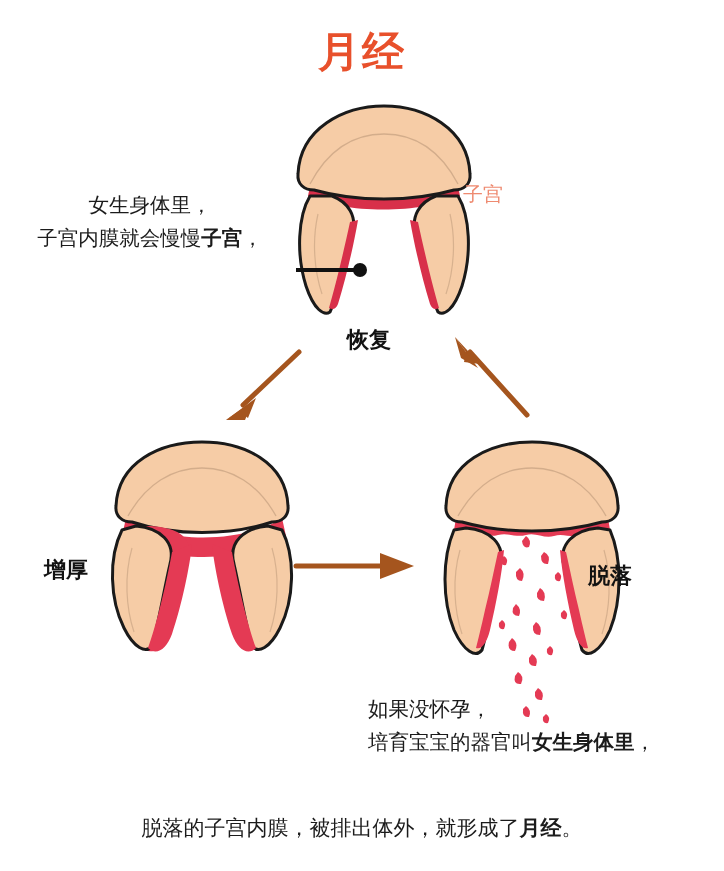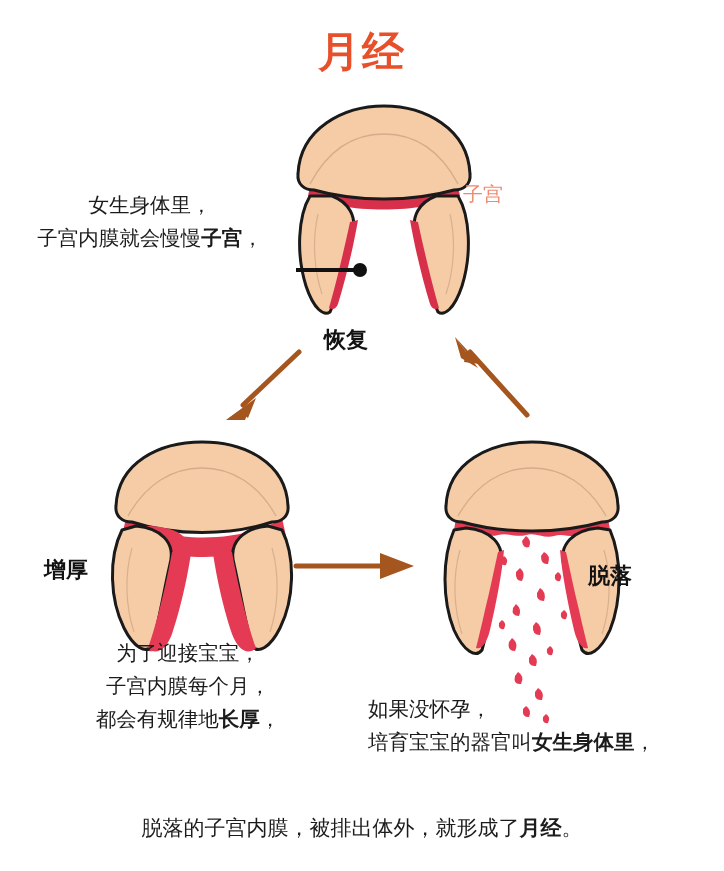--- a/index.html
+++ b/index.html
@@ -32,21 +32,21 @@
   #bottom-caption{
     left:0px;top:812px;width:724px;text-align:center;
     font-size:21px;line-height:1.5;
   }
 
   
   .stage-label{
     position:absolute;font-size:22px;font-weight:bold;color:#121212;
     white-space:nowrap;
   }
-  #label-recover{left:324px;top:325px;}
+  #label-recover{left:347px;top:325px;}
   #label-thicken{left:44px;top:555px;text-align:right;}
   #label-shed{left:567px;top:561px;margin-left:21px;}
 
   
   #label-uterus{
     position:absolute;left:463px;top:181px;
     font-size:20px;color:#EE8A70;white-space:nowrap;
   }
 
   
@@ -197,31 +197,20 @@
       <span>子宫内膜就会慢慢</span><b>子宫</b><span>，</span>
     </span>
   </div>
 
   <div id="label-uterus">子宫</div>
 
   <div class="stage-label" id="label-recover">恢复</div>
   <div class="stage-label" id="label-thicken">增厚</div>
   <div class="stage-label" id="label-shed">脱落</div>
 
-  <div class="tblock" id="left-caption">
-    <span class="ln">
-      <span>为了迎接宝宝，</span><b></b><span></span>
-    </span>
-    <span class="ln">
-      <span>子宫内膜每个月，</span><b></b><span></span>
-    </span>
-    <span class="ln">
-      <span>都会有规律地</span><b>长厚</b><span>，</span>
-    </span>
-  </div>
 
   <div class="tblock" id="right-caption">
     <span class="ln">
       <span>如果没怀孕，</span><b></b><span></span>
     </span>
     <span class="ln">
       <span>培育宝宝的器官叫</span><b>女生身体里</b><span>，</span>
     </span>
   </div>
 

